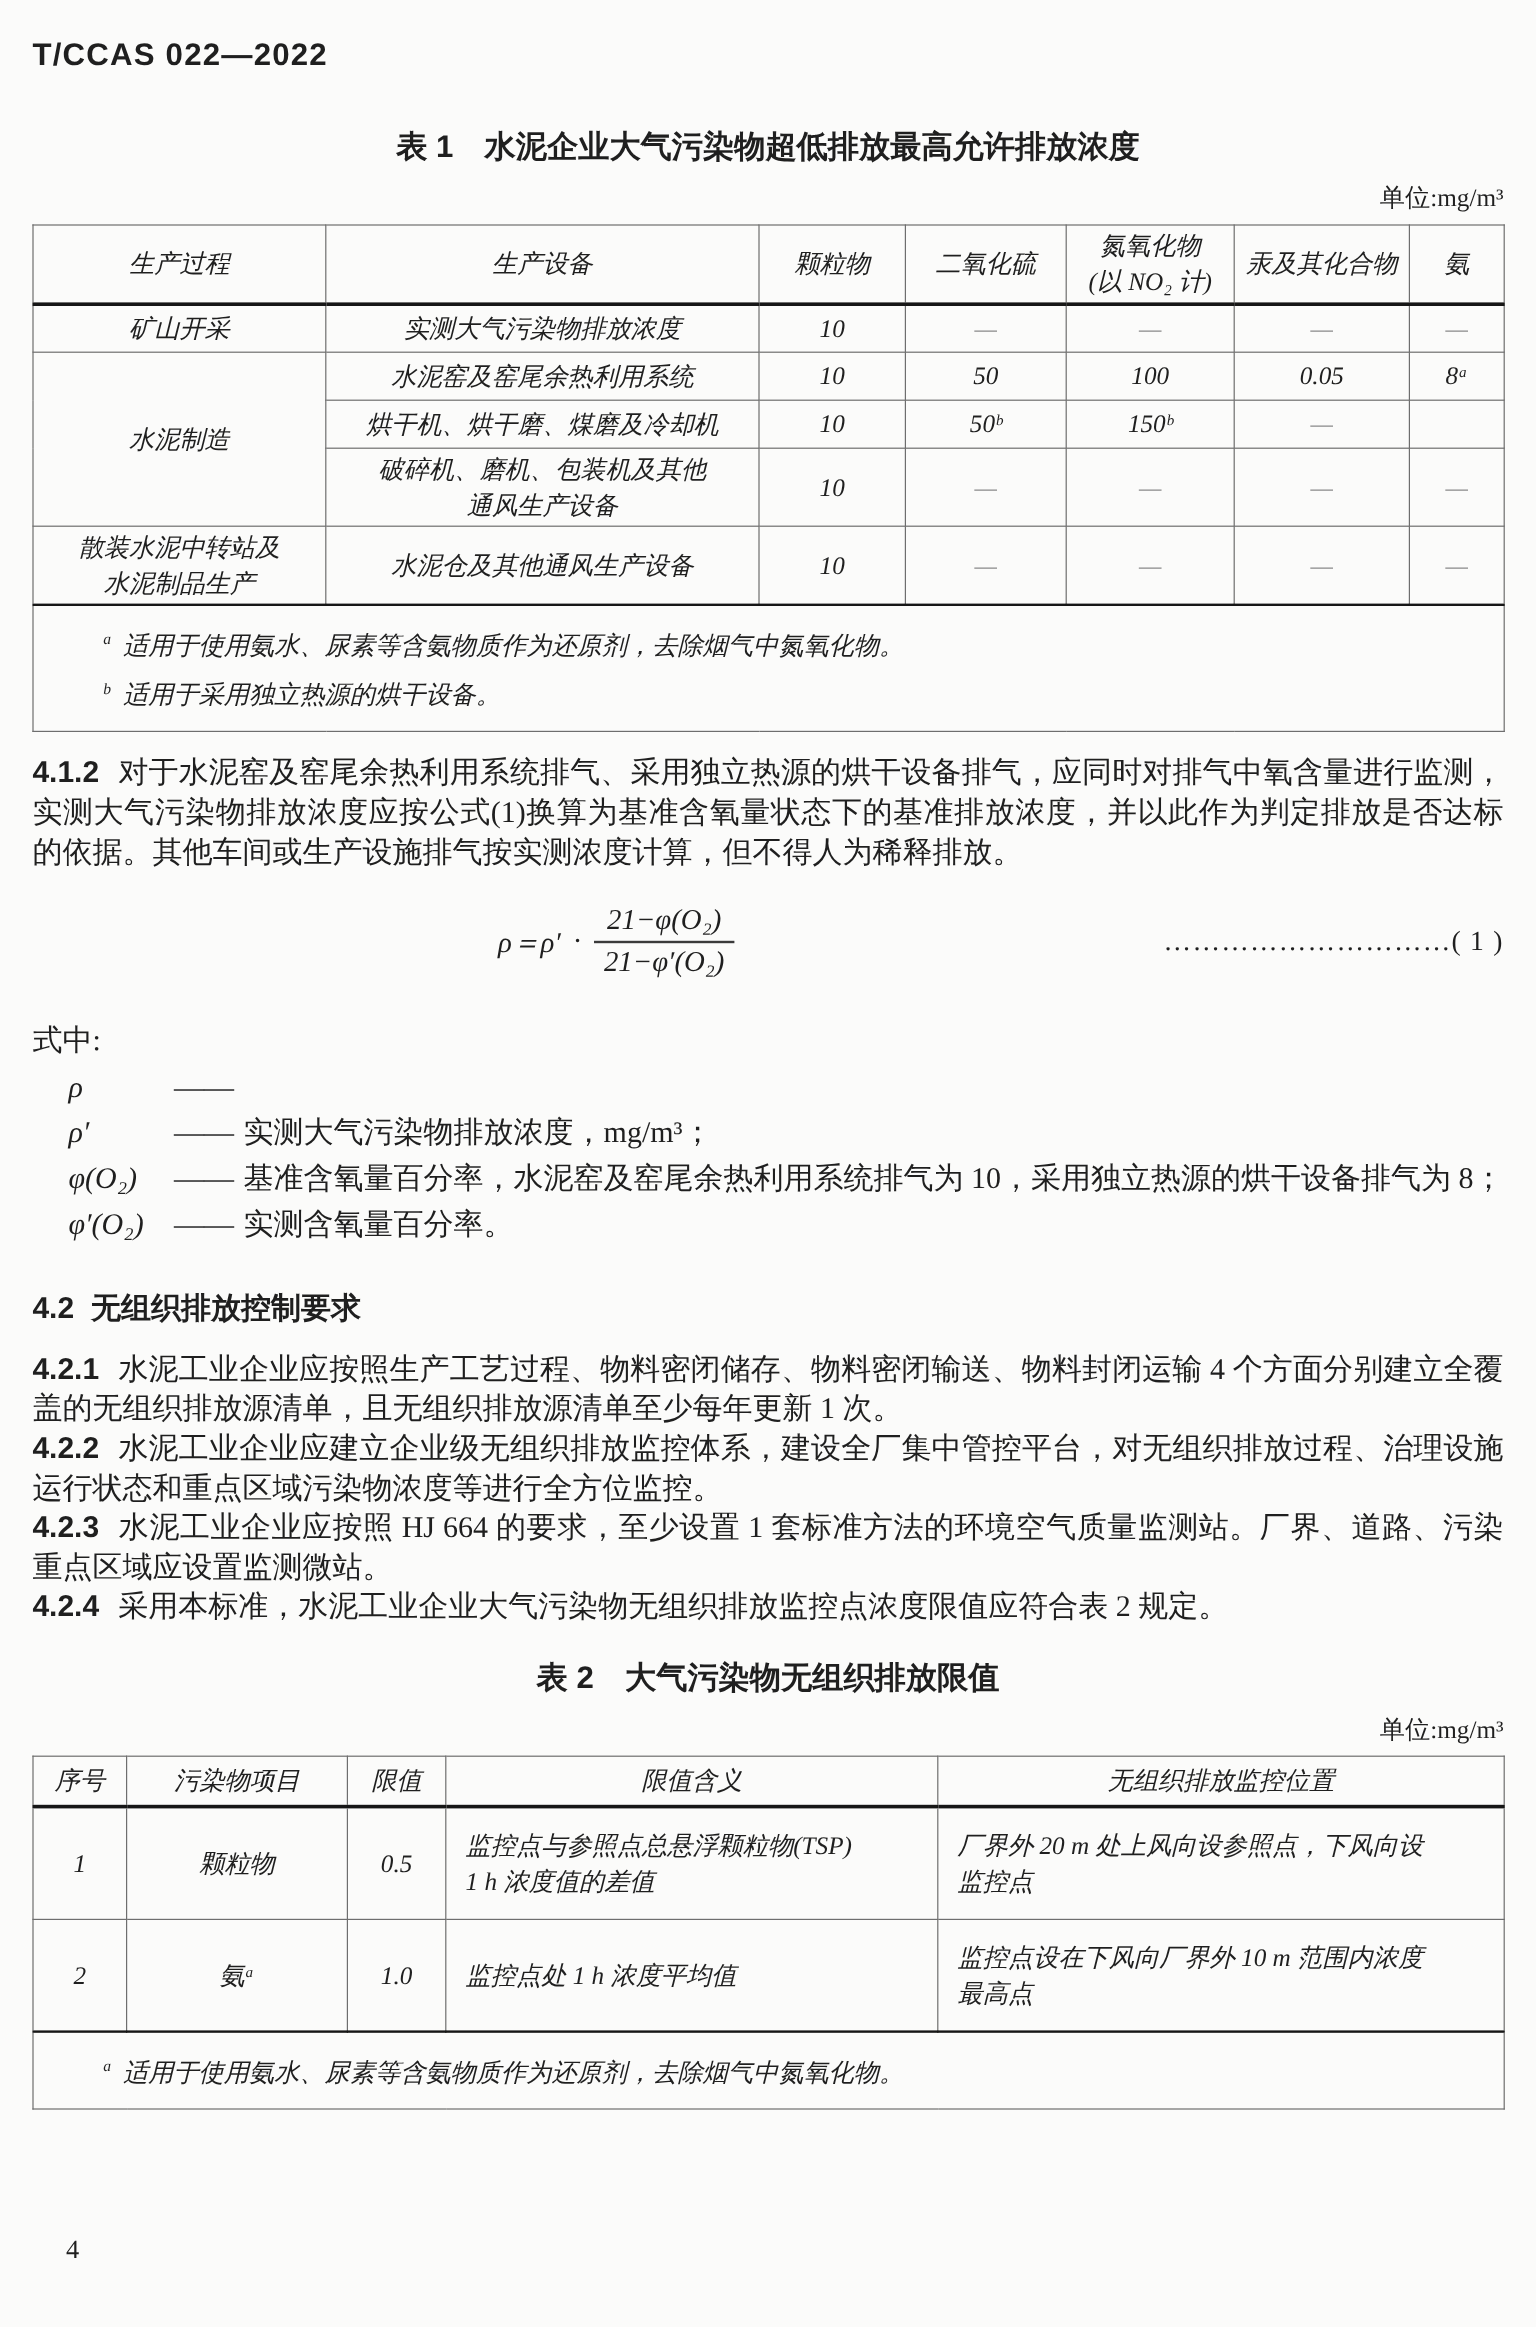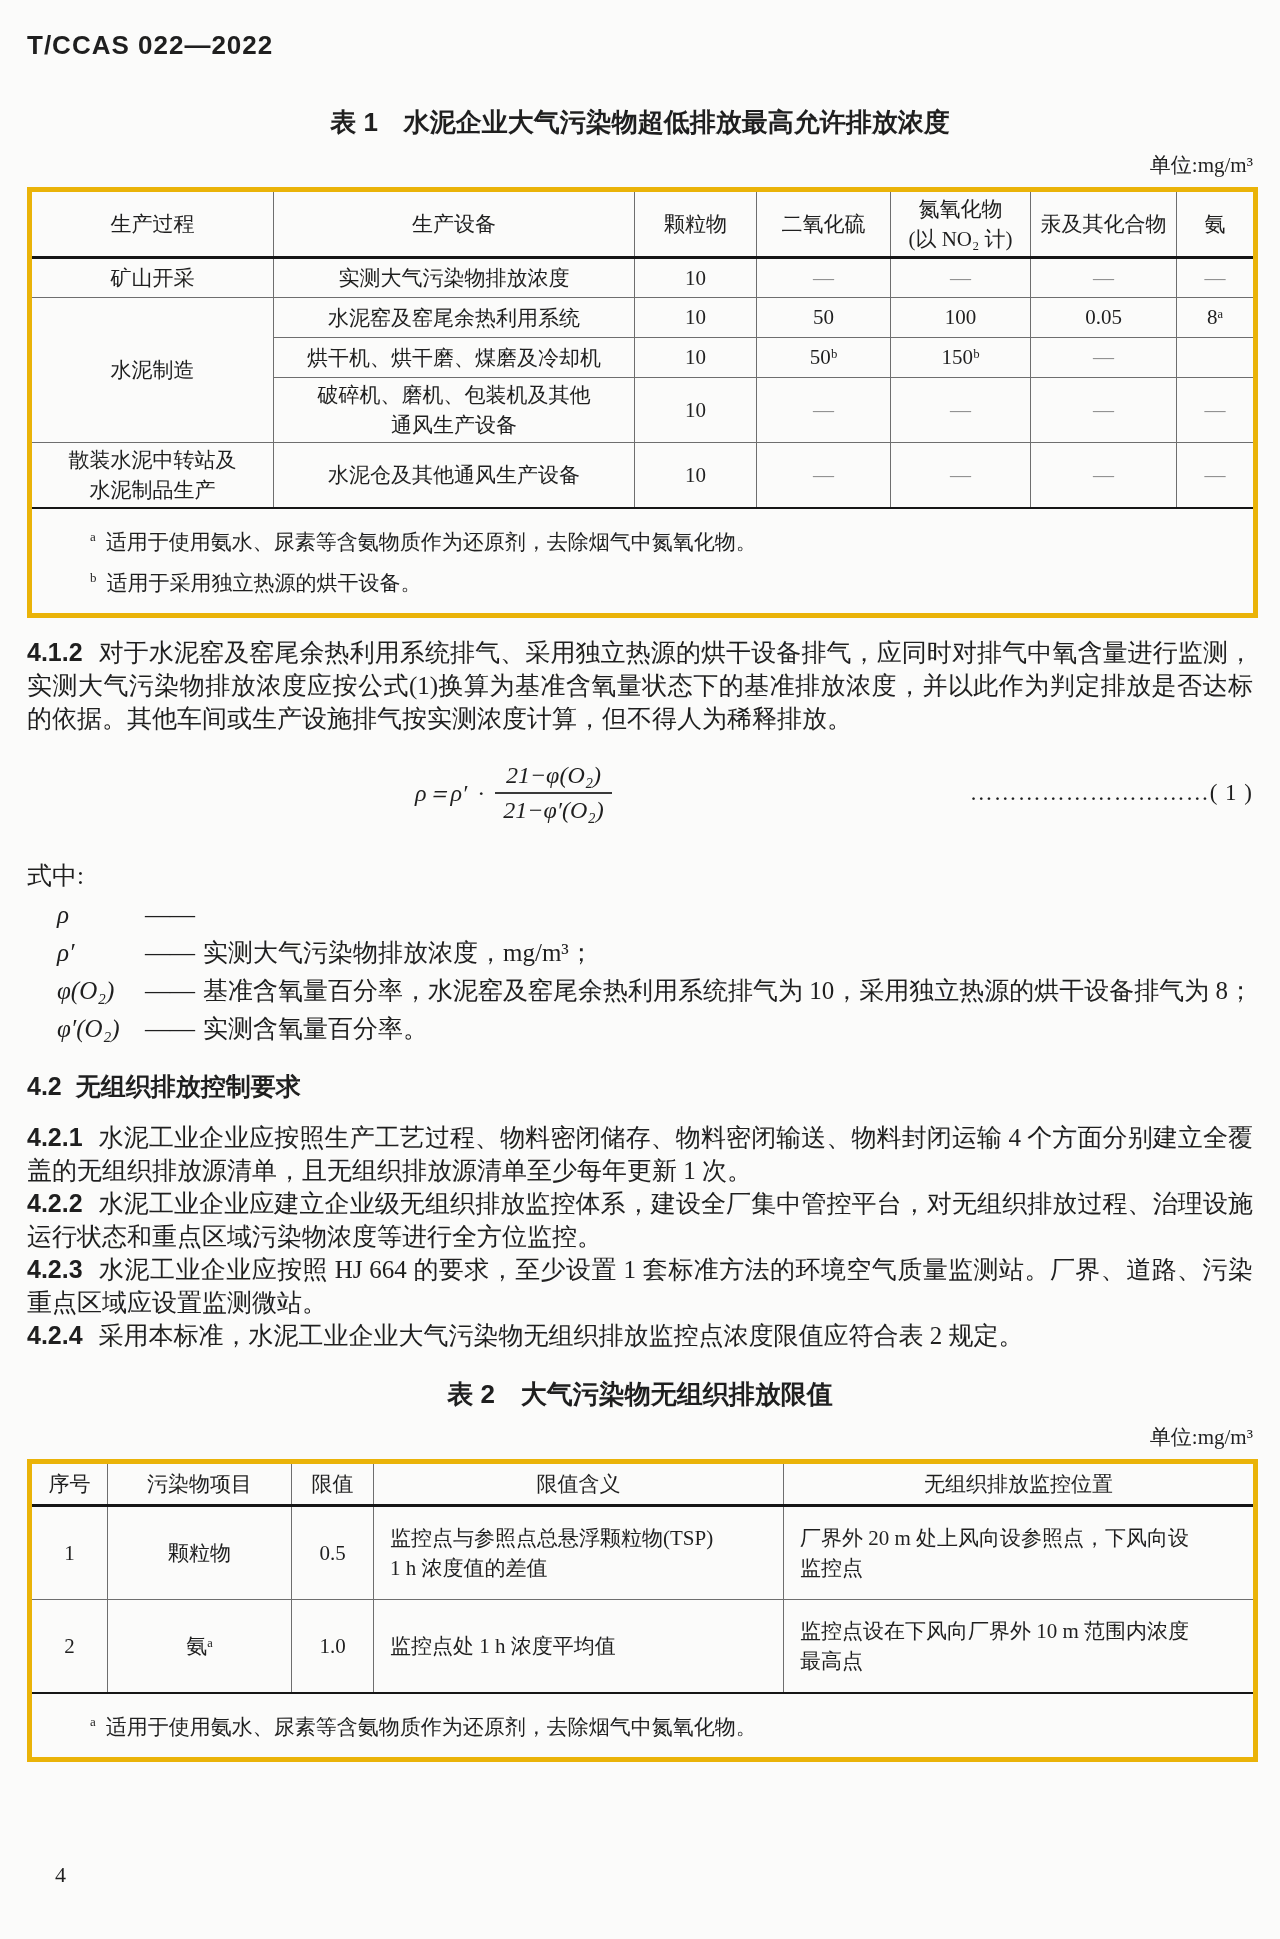--- a/index.html
+++ b/index.html
@@ -23,21 +23,21 @@
   }
   .tbl-title.t1{margin-top:46px;}
   .tbl-title.t2{margin-top:26px;}
 
   .unit-line{text-align:right;font-size:21px;line-height:28px;margin-top:12px;}
 
   table{
     width:1226px;border-collapse:collapse;table-layout:fixed;
     font-size:21px;margin-top:8px;
   }
-  table.std{border:5px solid #eab308;}
+  table.std{border:1px solid #eab308;font-style:italic;}
   .std th,.std td{
     border:1px solid #6e6e6e;
     text-align:center;vertical-align:middle;
     padding:2px 6px;font-weight:normal;
     overflow:hidden;
   }
   .std thead th{border-bottom:3px solid #161616;}
   .pre{white-space:pre-line;line-height:30px;}
   .em-dash{color:#8c8c8c;}
   .fn-row td{
@@ -57,21 +57,21 @@
   .left{text-align:left !important;padding-left:16px !important;}
 
   .clause{font-size:25px;line-height:33px;text-align:justify;margin-top:18px;}
   .clause.flow{margin-top:0;}
   .clause-num{
     font-family:"Liberation Sans","DejaVu Sans",sans-serif;
     font-weight:bold;margin-right:16px;
   }
   .sec-head{
     font-family:"Liberation Sans","DejaVu Sans",sans-serif;
-    font-weight:bold;font-size:25px;line-height:33px;margin-top:24px;
+    font-weight:bold;font-size:25px;line-height:33px;margin-top:36px;
   }
   .sec-head .clause-num{margin-right:14px;}
 
   .formula-line{display:flex;align-items:center;margin-top:16px;height:84px;}
   .f-left{width:388px;flex:0 0 auto;}
   .f-body{display:flex;align-items:center;font-style:italic;font-size:24px;}
   .f-lhs{margin-right:10px;}
   .f-dot{margin-right:10px;font-style:normal;}
   .frac{display:inline-flex;flex-direction:column;text-align:center;}
   .fnum{padding:0 8px 3px 8px;border-bottom:2px solid #3a3a3a;}

